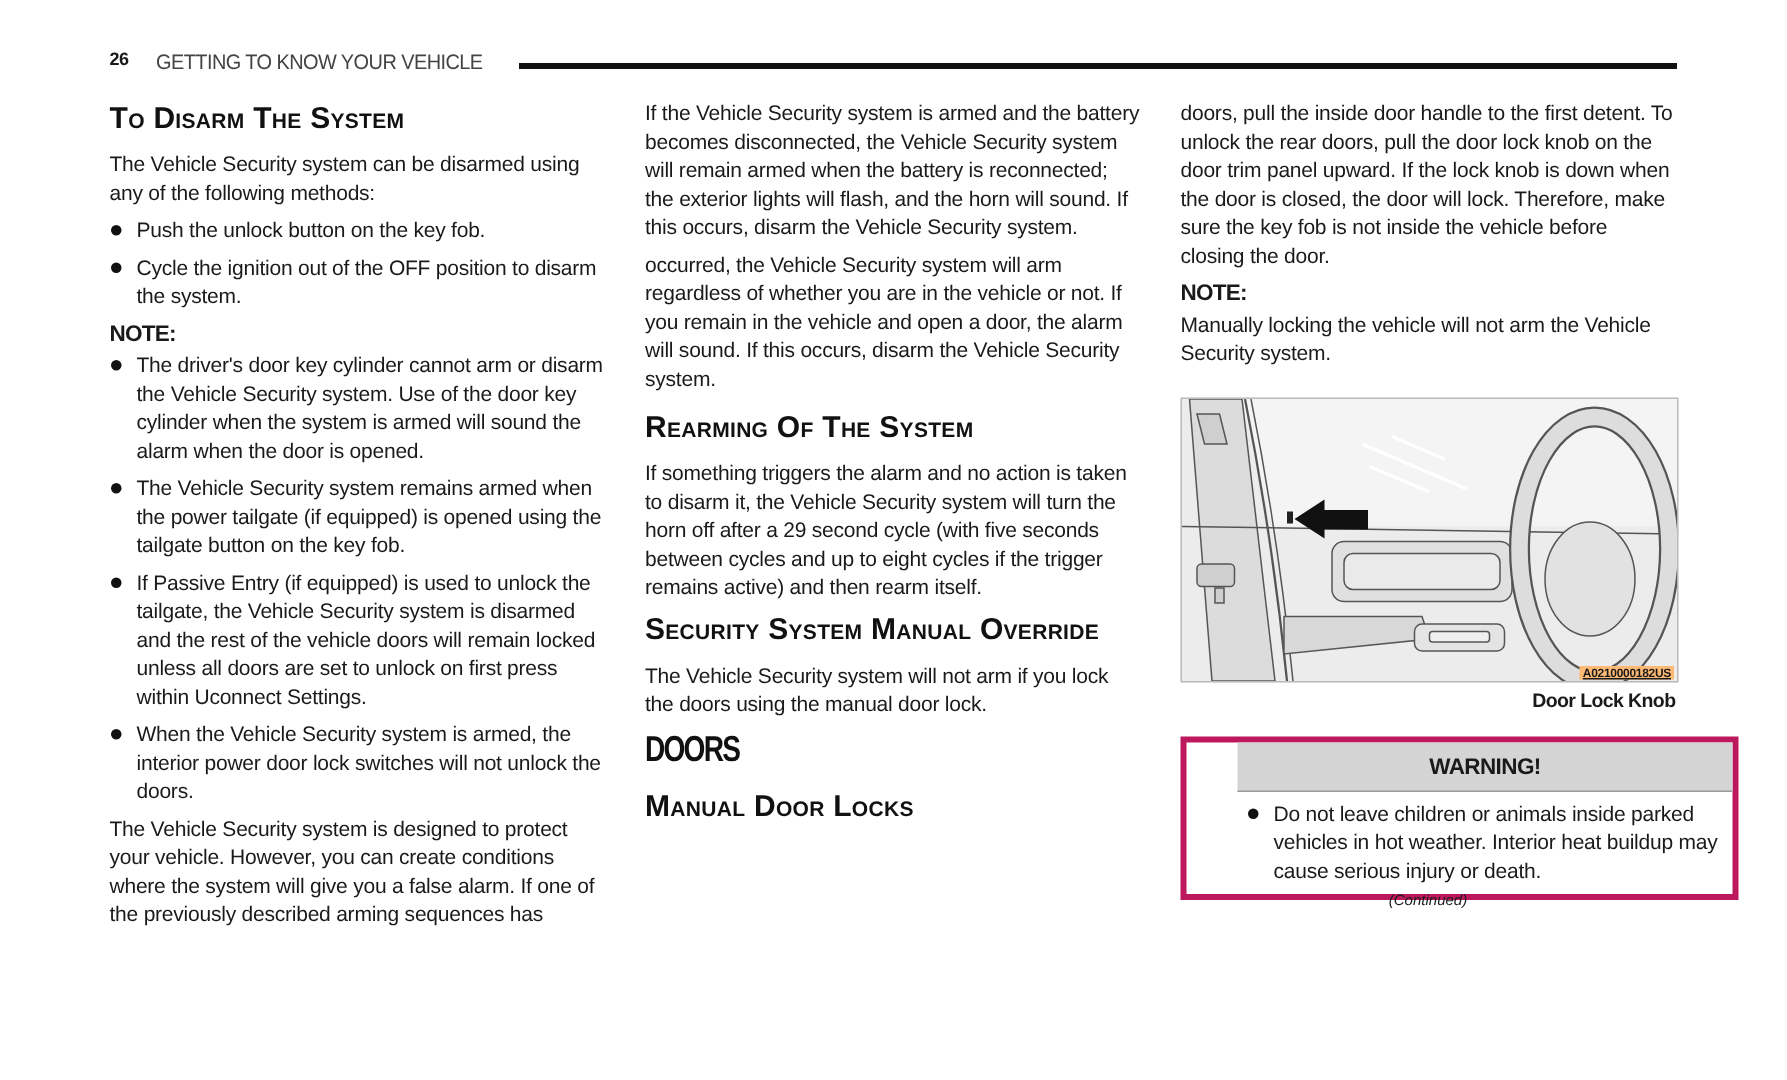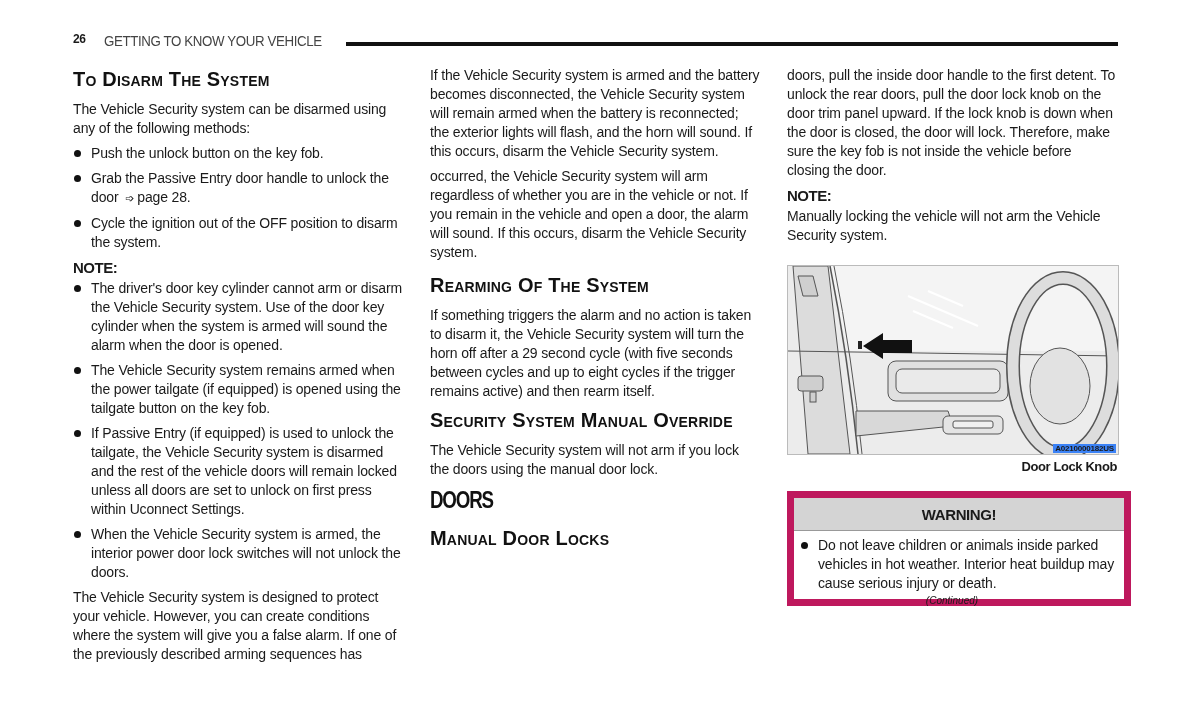--- a/index.html
+++ b/index.html
@@ -19,43 +19,42 @@
   .h1 { font-weight:bold; font-size:24px; line-height:30px; margin:6px 0 10px 0; letter-spacing:-1.5px; transform:scaleX(0.78); transform-origin:left; color:#111; }
   p { margin:0 0 6px 0; }
   .note { font-weight:bold; font-size:15px; margin:0 0 2px 0; letter-spacing:-0.5px; }
   ul { margin:0 0 6px 0; padding:0; list-style:none; }
   li { position:relative; padding-left:18px; margin-bottom:6px; }
   li .bullet { position:absolute; left:1px; top:6px; width:7px; height:7px; border-radius:50%; background:#111; }
   .xref { font-size:11px; padding:0 3px; }
 
   .figure { position:absolute; left:787px; top:265px; width:330px; height:188px; background:#e9e9e9; border:1px solid #bbb; overflow:hidden; }
   .fig-caption { position:absolute; left:787px; top:459px; width:330px; text-align:right; font-weight:bold; font-size:13px; letter-spacing:-0.4px; }
-  .fig-code { position:absolute; right:2px; bottom:1px; background:#3b82f6; font-size:8px; font-weight:bold; padding:0 2px; letter-spacing:-0.2px; }
+  .fig-code { position:absolute; right:2px; bottom:1px; background:#fdba74; font-size:8px; font-weight:bold; padding:0 2px; letter-spacing:-0.2px;text-decoration:underline; }
 
-  .warning { position:absolute; left:787px; top:491px; width:330px; border:7px solid #be185d; }
+  .warning { position:absolute; left:787px; top:491px; width:330px; border:4px solid #be185d;padding-left:34px; }
   .warning .wh { background:#d4d4d4; text-align:center; font-weight:bold; font-size:15px; height:32px; line-height:34px; border-bottom:1px solid #999; letter-spacing:-0.4px; }
   .warning .wb { padding:5px 8px 6px 6px; font-size:14px; line-height:19px; letter-spacing:-0.15px; }
   .warning li { margin:0; }
   .continued { position:absolute; left:787px; top:595px; width:330px; text-align:center; font-style:italic; font-size:10px; }
 </style>
 </head>
 <body>
 
 <div class="header">
   <span class="pg">26</span>
   <span class="sec">GETTING TO KNOW YOUR VEHICLE</span>
   <div class="rule"></div>
 </div>
 
 <div class="col c1">
   <div class="h2">To Disarm The System</div>
   <p>The Vehicle Security system can be disarmed using any of the following methods:</p>
   <ul>
     <li><span class="bullet"></span><span>Push the unlock button on the key fob.</span></li>
-    <li><span class="bullet"></span><span>Grab the Passive Entry door handle to unlock the door</span> <span class="xref">➩</span><span>page 28.</span></li>
     <li><span class="bullet"></span><span>Cycle the ignition out of the OFF position to disarm the system.</span></li>
   </ul>
   <div class="note">NOTE:</div>
   <ul>
     <li><span class="bullet"></span><span>The driver's door key cylinder cannot arm or disarm the Vehicle Security system. Use of the door key cylinder when the system is armed will sound the alarm when the door is opened.</span></li>
     <li><span class="bullet"></span><span>The Vehicle Security system remains armed when the power tailgate (if equipped) is opened using the tailgate button on the key fob.</span></li>
     <li><span class="bullet"></span><span>If Passive Entry (if equipped) is used to unlock the tailgate, the Vehicle Security system is disarmed and the rest of the vehicle doors will remain locked unless all doors are set to unlock on first press within Uconnect Settings.</span></li>
     <li><span class="bullet"></span><span>When the Vehicle Security system is armed, the interior power door lock switches will not unlock the doors.</span></li>
   </ul>
   <p>The Vehicle Security system is designed to protect your vehicle. However, you can create conditions where the system will give you a false alarm. If one of the previously described arming sequences has</p>

